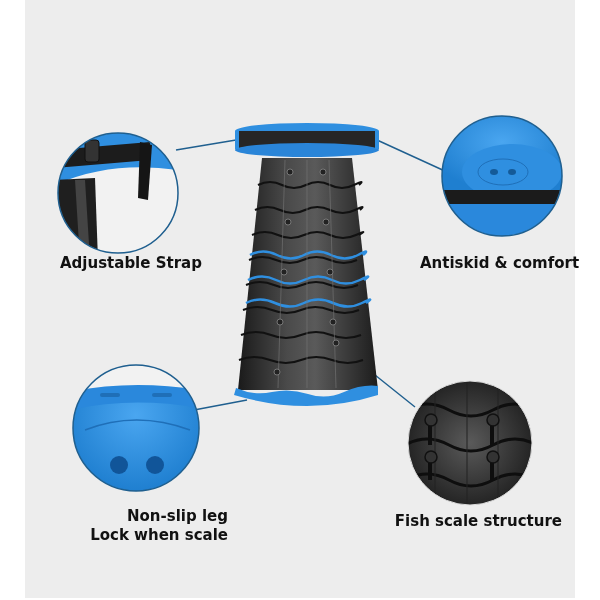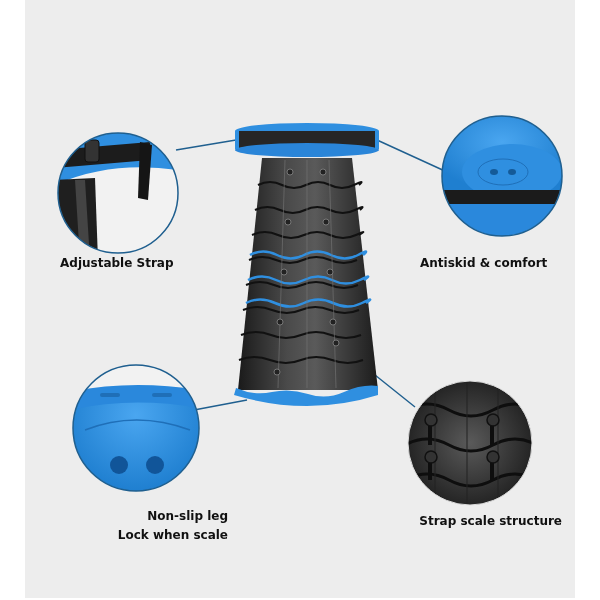--- a/index.html
+++ b/index.html
@@ -1,18 +1,18 @@
 <!DOCTYPE html>
 <html><head>
 <meta charset="utf-8">
 <style>
   html, body { margin:0; padding:0; }
   body { width:600px; height:600px; background:#ffffff; position:relative; overflow:hidden; font-family:"DejaVu Sans", sans-serif; }
   .panel { position:absolute; left:25px; top:0; width:550px; height:598px; background:#ededed; }
-  .label { position:absolute; font-weight:bold; color:#111; font-size:12px; line-height:19px; white-space:nowrap; }
+  .label { position:absolute; font-weight:bold; color:#111; font-size:15px; line-height:19px; white-space:nowrap; }
   .center { text-align:right; }
   svg { position:absolute; left:0; top:0; }
 </style>
 </head>
 <body>
 
 <div class="panel"></div>
 
 <svg width="600" height="600" viewBox="0 0 600 600">
   <defs>
@@ -160,14 +160,14 @@
 
 <div class="label" style="left:60px; top:254px;">Adjustable Strap</div>
 <div class="label" style="left:420px; top:254px;">Antiskid &amp; comfort</div>
 
 <div class="label center" style="left:58px; top:507px; width:170px;">
   <div>Non-slip leg</div>
   <div>Lock when scale</div>
 </div>
 
 <div class="label center" style="left:382px; top:512px; width:180px;">
-  <div>Strap scale structure</div>
+  <div>Fish scale structure</div>
 </div>
 
 </body></html>

